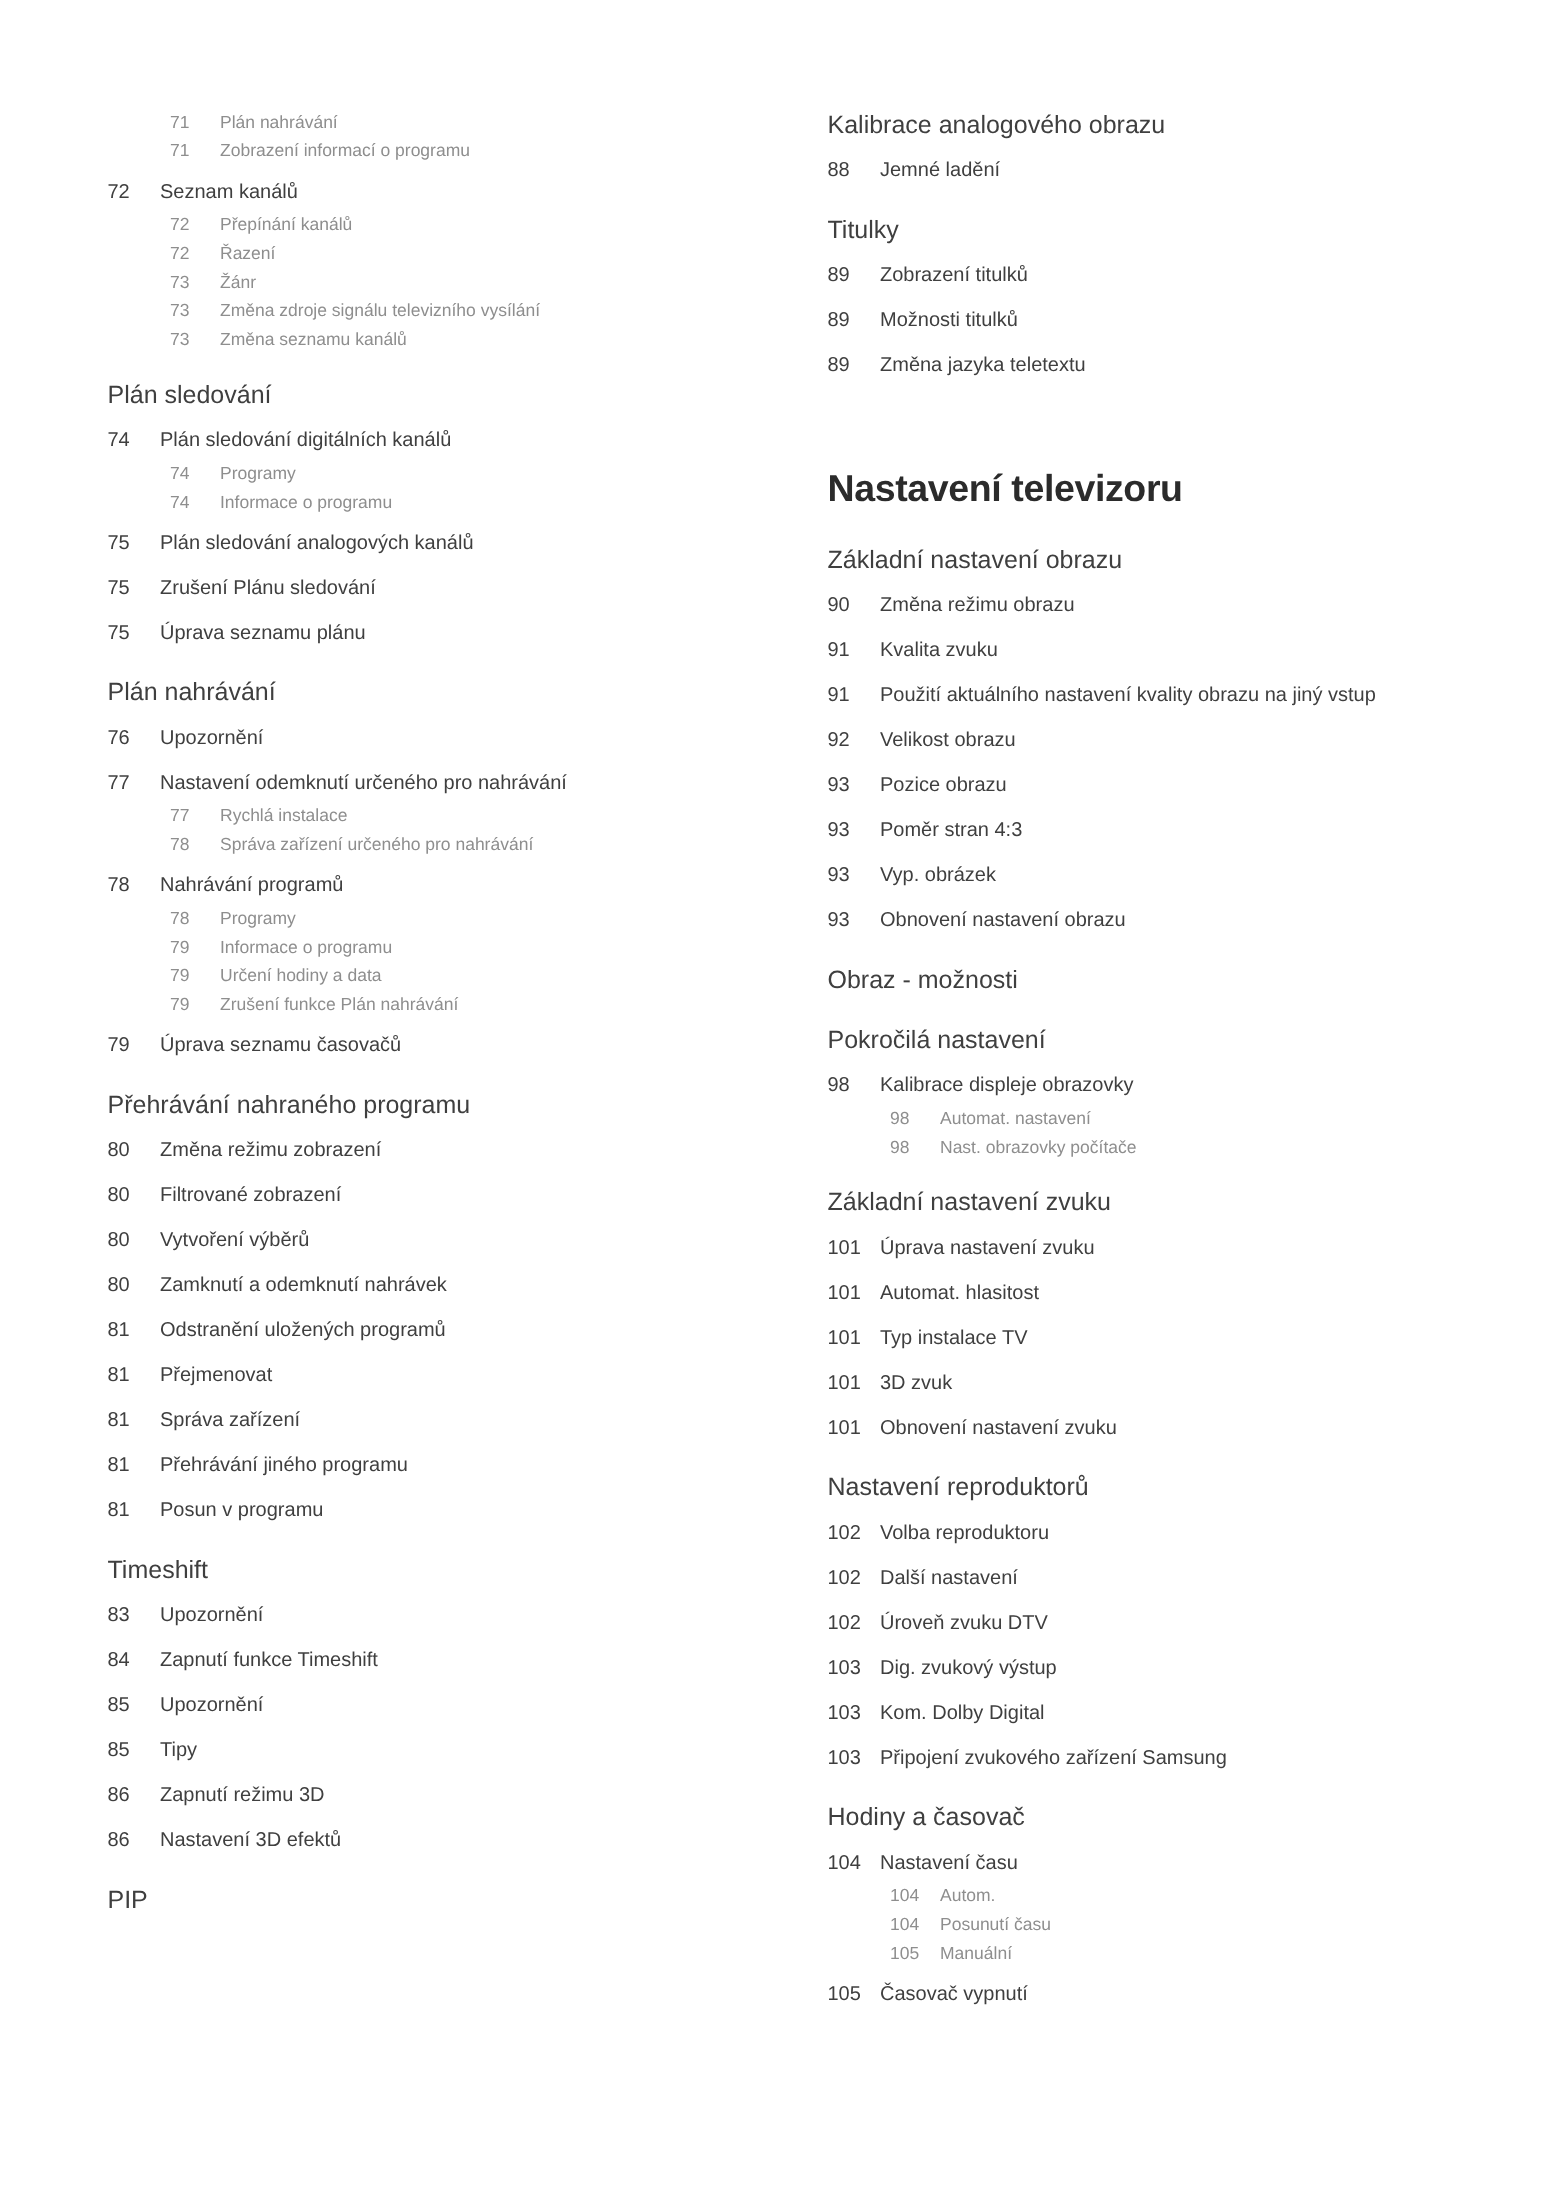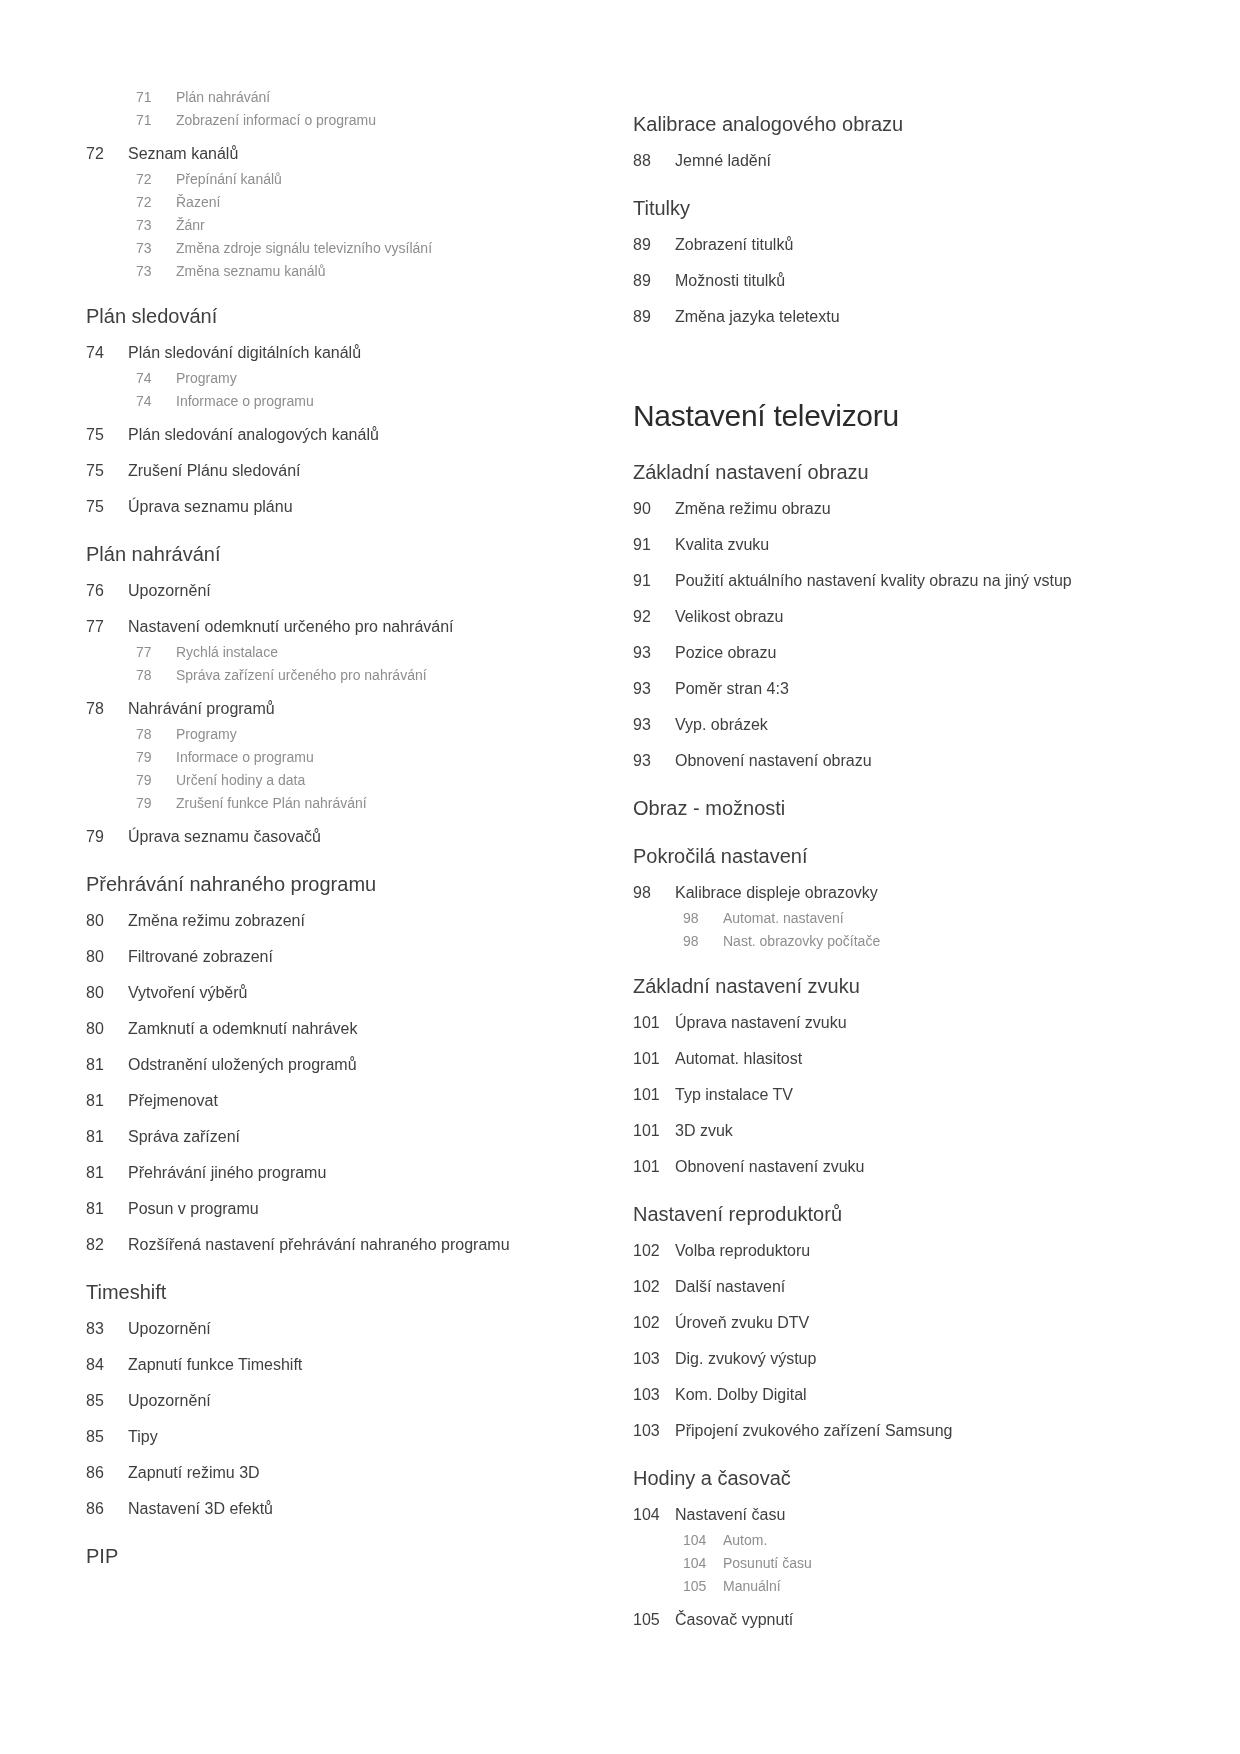--- a/index.html
+++ b/index.html
@@ -16,21 +16,21 @@
     position:relative;
     width:1240px;
     height:1754px;
     background:#ffffff;
     margin:0 auto;
     overflow:hidden;
     padding-left:45px;
   }
   .col{position:absolute;top:88px;}
   #col-left{left:86px;width:485px;}
-  #col-right{left:633px;width:570px;margin-top:24px;}
+  #col-right{left:662px;width:570px;}
   .col > :first-child{margin-top:0 !important;}
 
   .entry{
     display:flex;
     margin-top:14px;
     font-size:16px;
     line-height:22px;
     color:var(--ink);
     white-space:nowrap;
   }
@@ -48,21 +48,21 @@
     font-size:20px;
     line-height:24px;
     color:var(--ink);
     white-space:nowrap;
   }
   .chapter{
     margin-top:68px;
     margin-bottom:16px;
     font-size:30px;
     line-height:40px;
-    font-weight:400;
+    font-weight:700;
     letter-spacing:-0.3px;
     color:var(--chapter);
     white-space:nowrap;
   }
   .entry .num{flex:none;width:42px;}
   .subentry .num{flex:none;width:40px;}
 </style>
 </head>
 <body>
 
@@ -196,24 +196,20 @@
         <span class="label">Správa zařízení</span>
       </div>
       <div class="entry">
         <span class="num">81</span>
         <span class="label">Přehrávání jiného programu</span>
       </div>
       <div class="entry">
         <span class="num">81</span>
         <span class="label">Posun v programu</span>
       </div>
-      <div class="entry">
-        <span class="num">82</span>
-        <span class="label">Rozšířená nastavení přehrávání nahraného programu</span>
-      </div>
       <div class="section"><span class="label">Timeshift</span></div>
       <div class="entry">
         <span class="num">83</span>
         <span class="label">Upozornění</span>
       </div>
       <div class="entry">
         <span class="num">84</span>
         <span class="label">Zapnutí funkce Timeshift</span>
       </div>
       <div class="entry">

